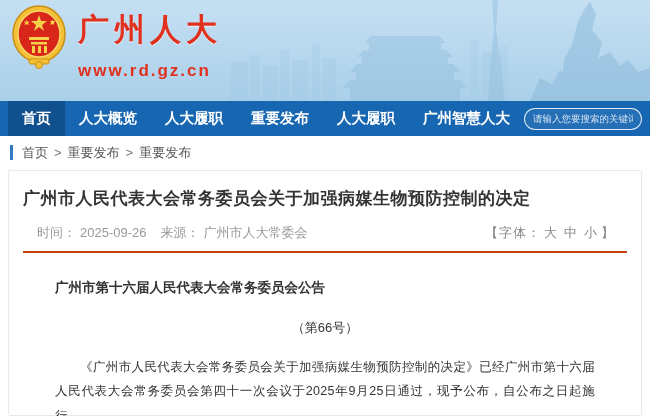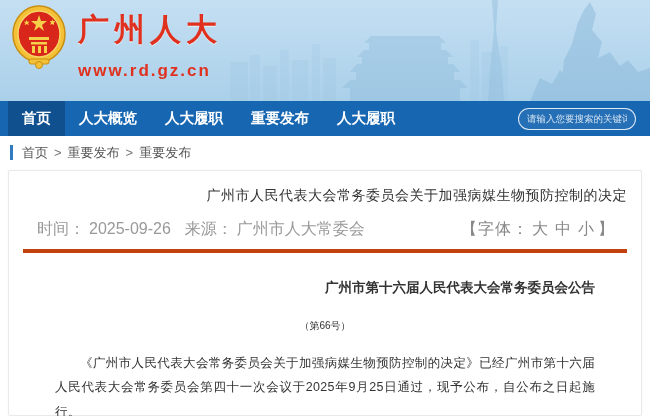--- a/index.html
+++ b/index.html
@@ -54,36 +54,36 @@
   .crumb-bar { width:3px; height:15px; background:#2f7cc0; margin-right:9px; }
   .crumb { cursor:pointer; }
   .crumb-sep { margin:0 6px; color:#777; }
   
   .content-box {
     margin:1px 8px 0 8px; background:#fff; border:1px solid #e9e9e9;
     border-radius:2px; height:246px; padding:0 14px;
     box-shadow:0 0 3px rgba(0,0,0,.03);
   }
   .article-title {
-    text-align:right; font-size:14px; font-weight:normal; color:#333;
+    text-align:left; font-size:17px; font-weight:bold; color:#333;
     padding-top:16px; letter-spacing:.5px;
   }
   .meta-row {
     display:flex; justify-content:space-between; align-items:center;
     margin-top:14px; padding:0 12px 0 14px;
-    font-size:16px; color:#999; border-bottom:4px solid #c2410c; padding-bottom:9px;
+    font-size:13px; color:#999; border-bottom:2px solid #c2410c; padding-bottom:9px;
   }
   .meta-left span { margin-right:4px; }
   .meta-left .gap { margin-right:14px; }
   .font-control { color:#888; letter-spacing:1px; }
   .font-size-opt { cursor:pointer; margin:0 3px; }
   
   .article-body { padding:0 32px; font-size:12.5px; color:#333; }
-  .ann-title { text-align:right; font-weight:bold; font-size:13.5px; margin-top:26px; }
-  .ann-number { text-align:center; font-size:10px; margin-top:22px; }
+  .ann-title { text-align:left; font-weight:bold; font-size:13.5px; margin-top:26px; }
+  .ann-number { text-align:center; font-size:13px; margin-top:22px; }
   .ann-paragraph {
     margin-top:18px; text-indent:2em; line-height:1.95; text-align:justify;
     letter-spacing:.3px;
   }
 </style>
 </head>
 <body>
 
 <div class="site-header">
   <svg class="skyline" viewBox="0 0 420 101" preserveAspectRatio="none">
@@ -148,20 +148,21 @@
     <div class="brand-url">www.rd.gz.cn</div>
   </div>
 </div>
 
 <div class="main-nav">
   <div class="nav-item active">首页</div>
   <div class="nav-item">人大概览</div>
   <div class="nav-item">人大履职</div>
   <div class="nav-item">重要发布</div>
   <div class="nav-item">人大履职</div>
+  <div class="nav-item">广州智慧人大</div>
   <div class="nav-search">
     <input type="text" placeholder="请输入您要搜索的关键词..." style="">
 
   </div>
 </div>
 
 <div class="breadcrumb">
   <div class="crumb-bar"></div>
   <span class="crumb">首页</span>
   <span class="crumb-sep">&gt;</span>

